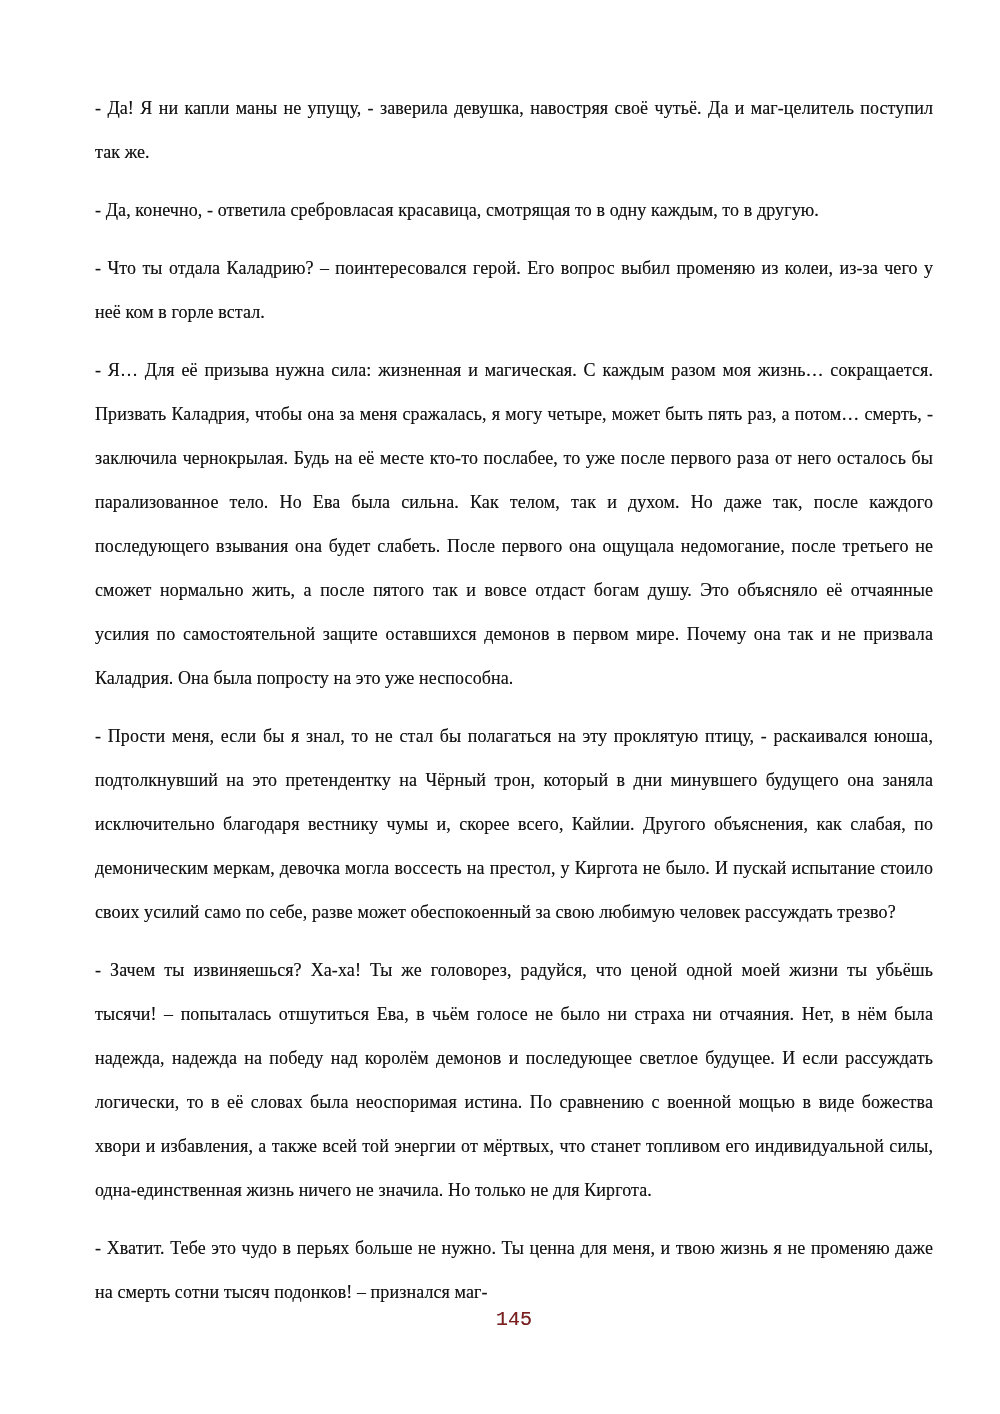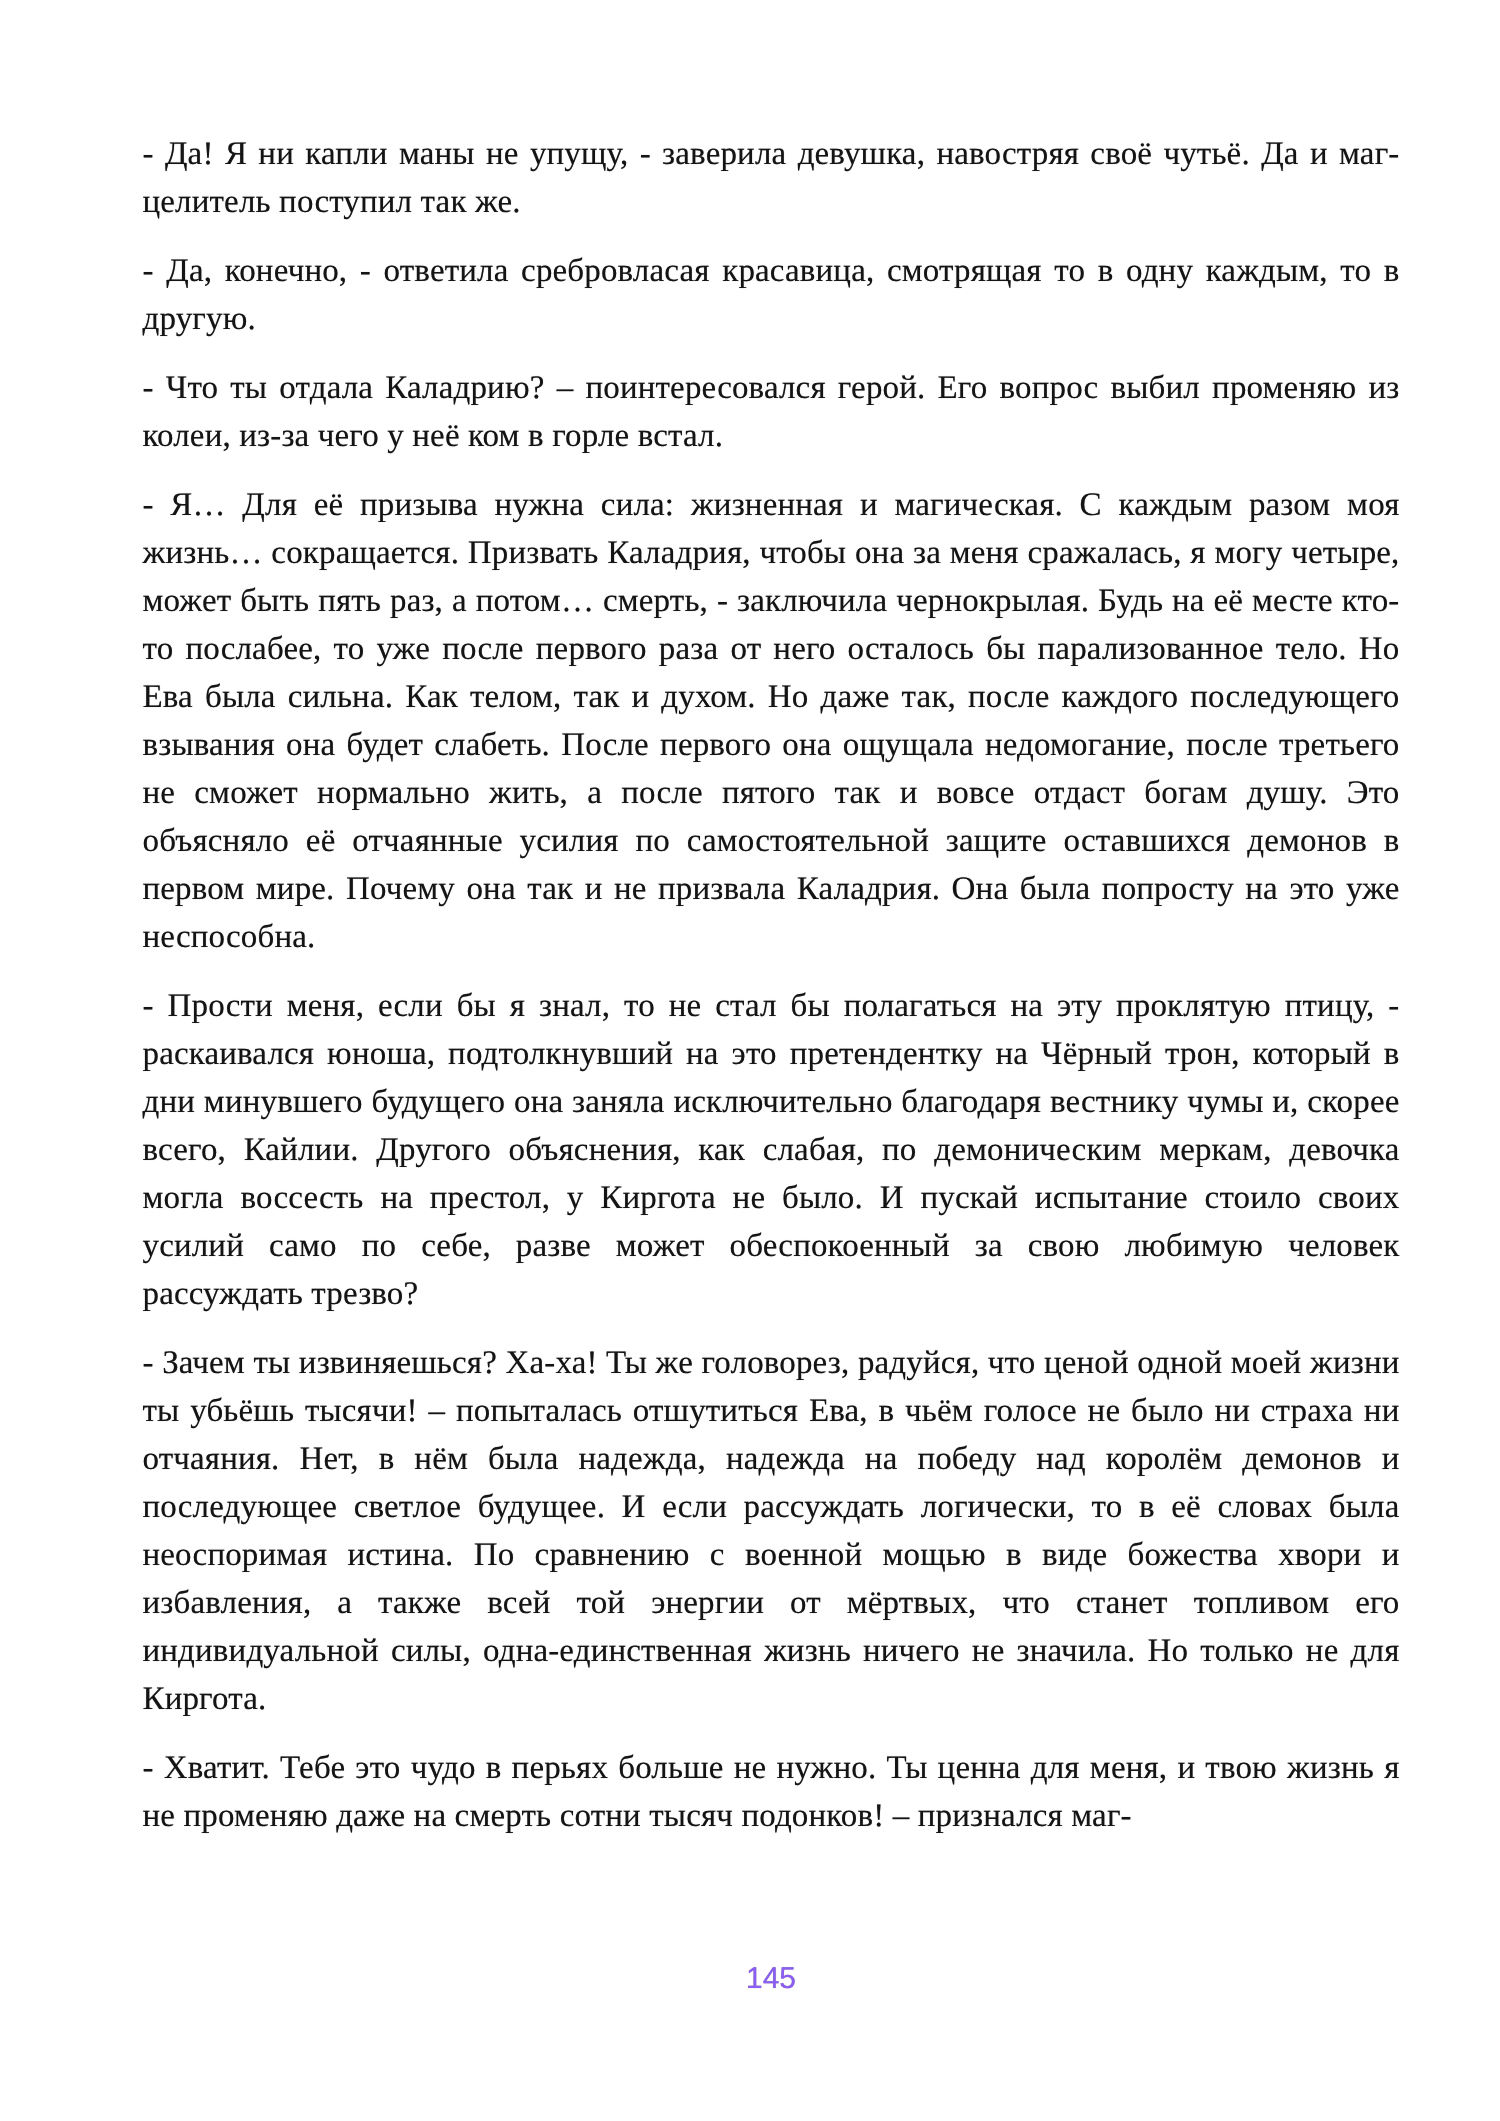--- a/index.html
+++ b/index.html
@@ -18,41 +18,41 @@
     overflow: hidden;
   }
   .text-block {
     position: absolute;
     left: 95px;
     top: 86px;
     width: 838px;
   }
   .para {
     margin: 0 0 14px 0;
-    font-size: 22px;
-    line-height: 32px;
+    font-size: 18px;
+    line-height: 44px;
     text-align: justify;
     text-justify: inter-word;
     letter-spacing: 0.1px;
     text-shadow: 0 0 0.5px rgba(20, 20, 20, 0.55);
   }
   .para:last-child {
     margin-bottom: 10px;
   }
   .page-footer {
     position: absolute;
     left: 95px;
     width: 838px;
     top: 1308px;
     text-align: center;
   }
   .page-number {
-    font-family: Liberation Sans, sans-serif;
+    font-family: Liberation Mono, monospace;
     font-size: 20px;
-    color: #8b5cf6;
+    color: #7f1d1d;
     text-shadow: 0 0 0.5px rgba(20, 20, 20, 0.5);
   }
 </style>
 </head>
 <body>
 
 <div class="page">
   <article class="text-block">
     <p class="para">- Да! Я ни капли маны не упущу, - заверила девушка, навостряя своё чутьё. Да и маг-целитель поступил так же.</p>
     <p class="para">- Да, конечно, - ответила сребровласая красавица, смотрящая то в одну каждым, то в другую.</p>

